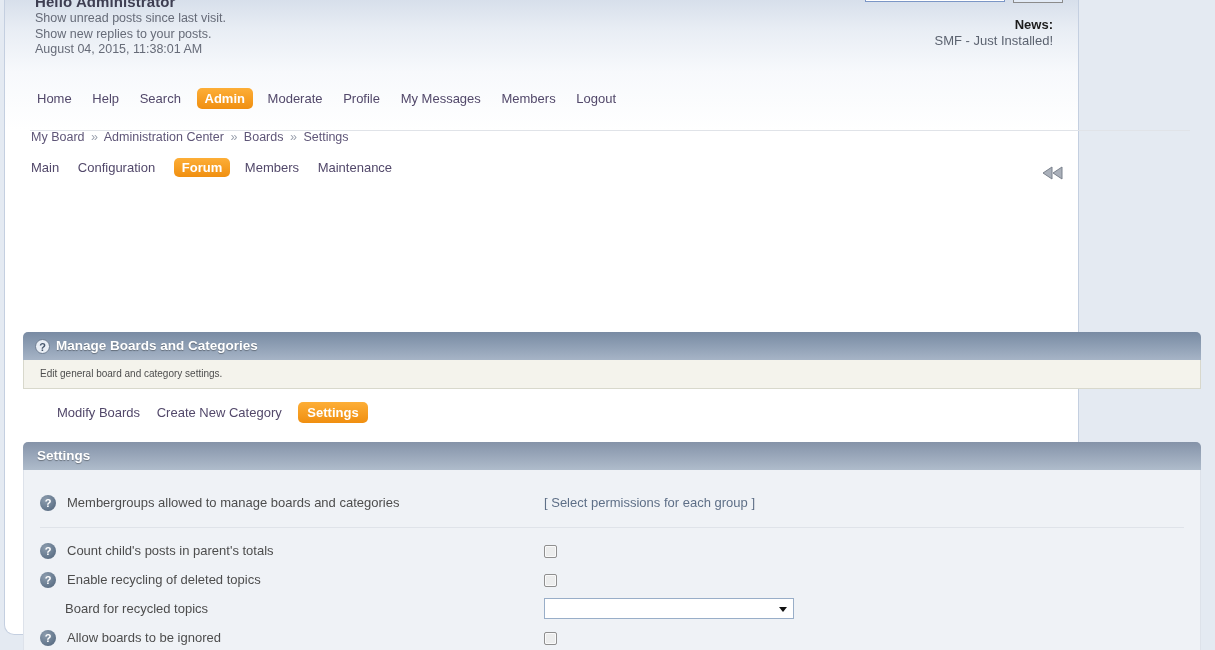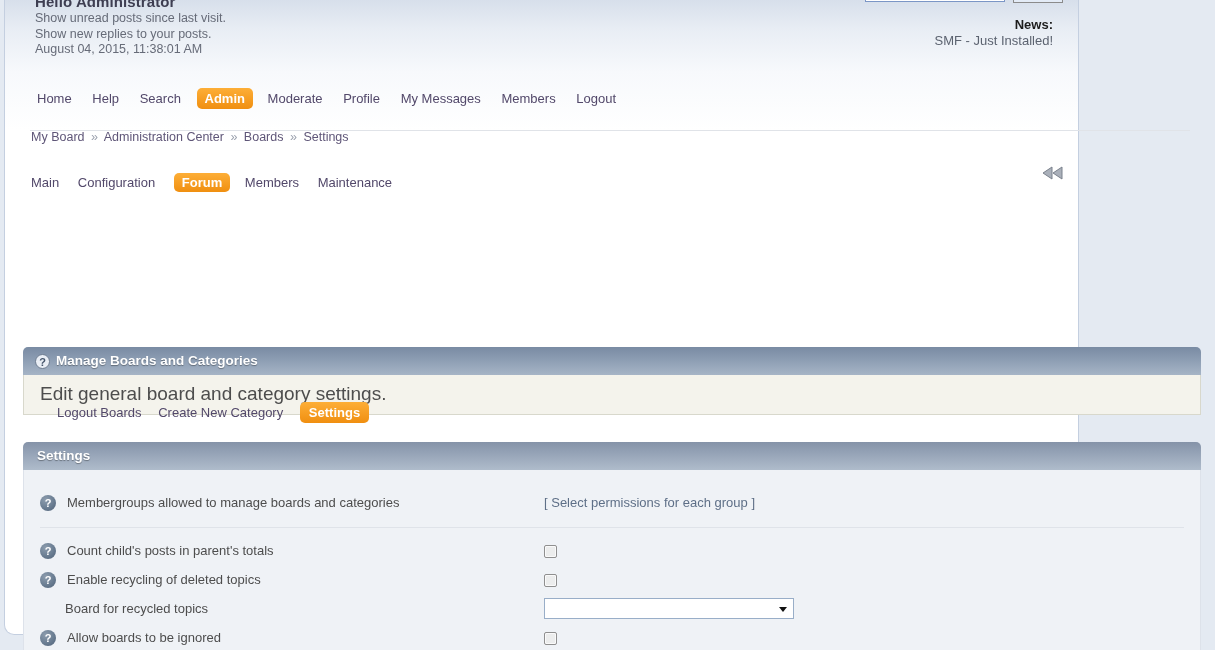--- a/index.html
+++ b/index.html
@@ -141,21 +141,21 @@
     left: 26px; top: 0;
     color: #6b6f7d;
     font-size: 12.5px;
   }
   #breadcrumb .crumb { color: #5f5678; cursor: pointer; }
   #breadcrumb .sep { color: #9aa0ad; padding: 0 3px; }
 
   
   #admin-tabs {
     position: absolute;
-    left: 26px; top: 43px;
+    left: 26px; top: 28px;
     white-space: nowrap;
     text-align: right;
   }
   #admin-tabs .adm-tab {
     display: inline-block;
     color: #52486a;
     font-size: 13px;
     margin-right: 15px;
     cursor: pointer;
   }
@@ -211,21 +211,21 @@
     text-shadow: none;
     vertical-align: middle;
     margin-right: 6px;
     cursor: pointer;
   }
   .info-bar {
     background: #f4f3ec;
     border: 1px solid #d8d8cc;
     border-top: none;
     color: #4d4d4d;
-    font-size: 19px;
+    font-size: 10px;
     padding: 8px 12px 9px 16px;
   }
 
   
   #sub-tabs {
     position: absolute;
     left: 52px;
     top: 272px;
     white-space: nowrap;
   }
@@ -405,29 +405,29 @@
       <span class="adm-tab">Maintenance</span>
     </div>
 
     <div id="collapse-icon">
       <svg width="24" height="14" viewBox="0 0 24 14" aria-hidden="true">
         <polygon points="11,1 11,13 2,7" fill="#aab0ba" stroke="#7b828d" stroke-width="1"></polygon>
         <polygon points="21,1 21,13 12,7" fill="#aab0ba" stroke="#7b828d" stroke-width="1"></polygon>
       </svg>
     </div>
 
-    <div class="panel" style="top:202px;margin-top:15px;">
+    <div class="panel" style="top:202px;">
       <div class="cat-bar">
         <span class="help-circle">?</span><span>Manage Boards and Categories</span>
       </div>
       <div class="info-bar">Edit general board and category settings.</div>
     </div>
 
     <div id="sub-tabs">
-      <span class="sub-tab">Logout Boards</span>
+      <span class="sub-tab">Modify Boards</span>
       <span class="sub-tab">Create New Category</span>
       <span class="sub-tab active">Settings</span>
     </div>
 
     <div class="panel" id="settings-panel">
       <div id="settings-header">Settings</div>
 
       <div id="settings-body">
 
         <div class="setting-row">

